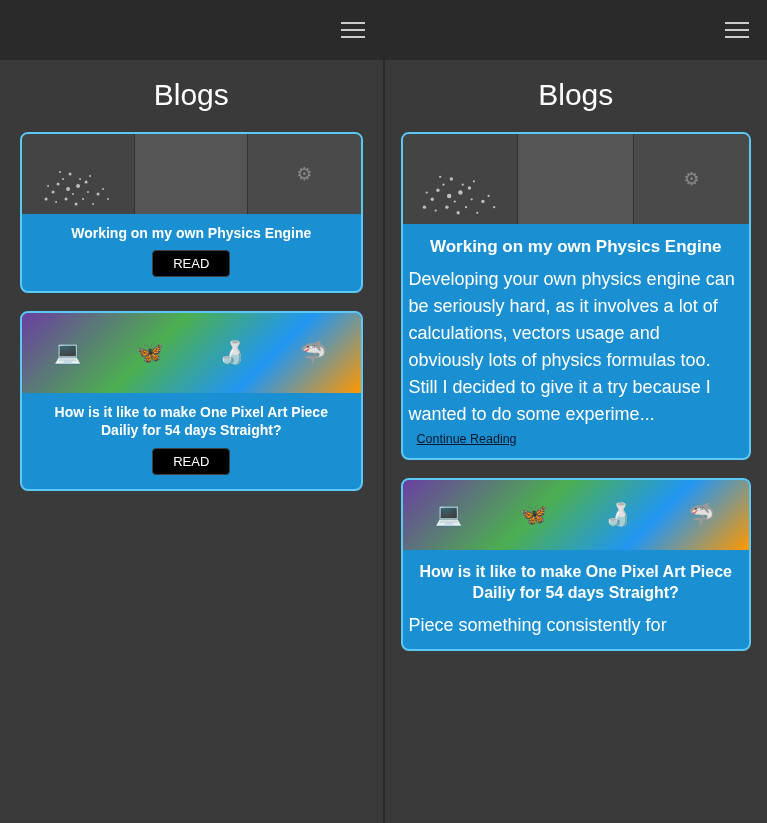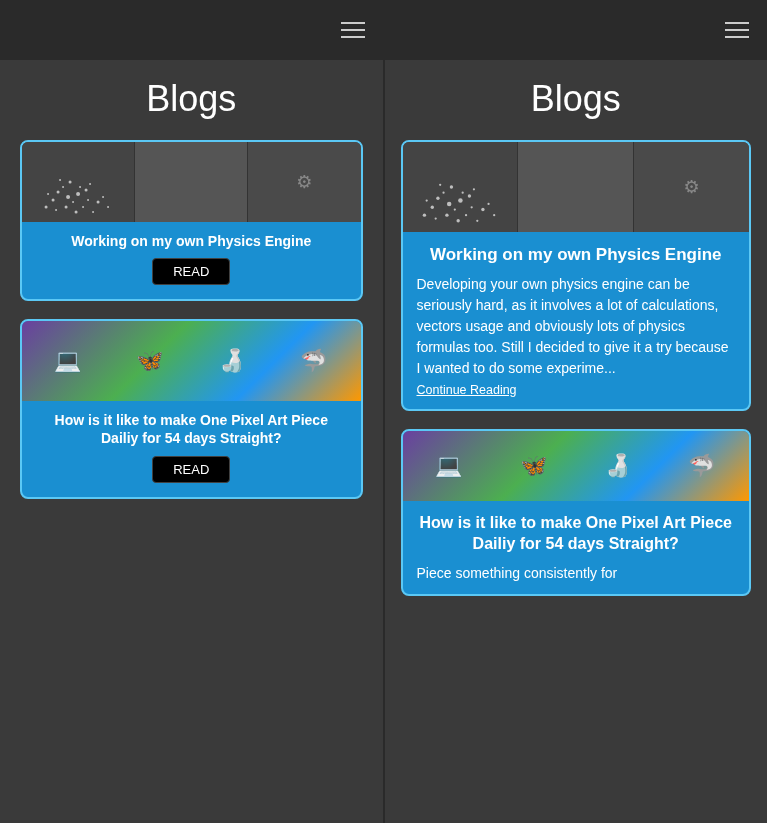--- a/index.html
+++ b/index.html
@@ -47,21 +47,21 @@
     }
 
     .panel-content {
       padding: 0 20px 20px 20px;
       overflow-y: auto;
       flex: 1;
     }
 
     .panel-title {
       color: #ffffff;
-      font-size: 36px;
+      font-size: 30px;
       font-weight: normal;
       text-align: center;
       padding: 18px 0 20px 0;
     }
 
     
     .blog-card {
       background: #1a8fd1;
       border: 2px solid #5bc8f5;
       border-radius: 8px;
@@ -177,27 +177,27 @@
       height: 90px;
     }
 
     .blog-card-expanded .blog-card-title {
       font-size: 17px;
       padding: 12px 14px 8px 14px;
     }
 
     .blog-card-description {
       color: #ffffff;
-      font-size: 14px;
+      font-size: 18px;
       line-height: 1.5;
-      padding: 0 14px 4px 14px;
+      padding: 0 14px 4px 6px;
     }
 
     .continue-reading {
-      color: #ffffff;
+      color: #0f172a;
       font-size: 12.5px;
       padding: 0 14px 12px 14px;
       display: block;
       cursor: pointer;
       text-decoration: underline;
     }
 
     
     .blog-card-expanded-2 {
       background: #1a8fd1;

